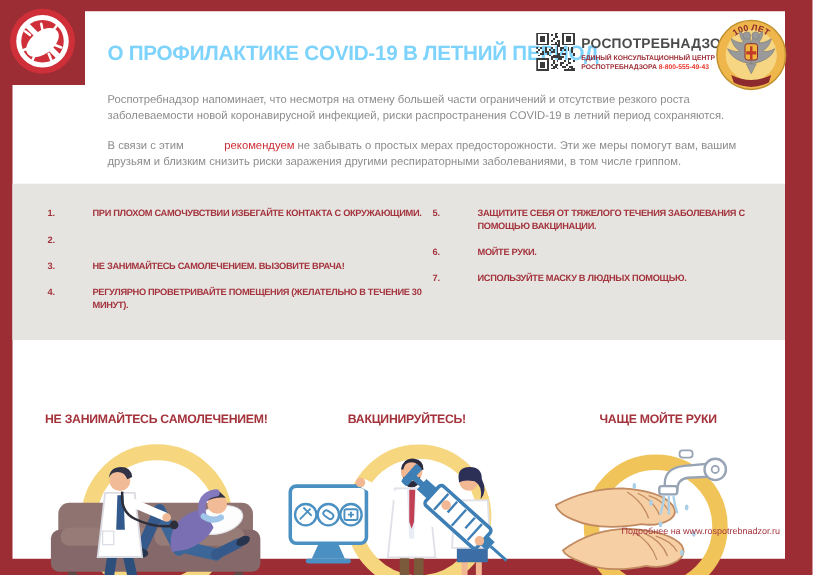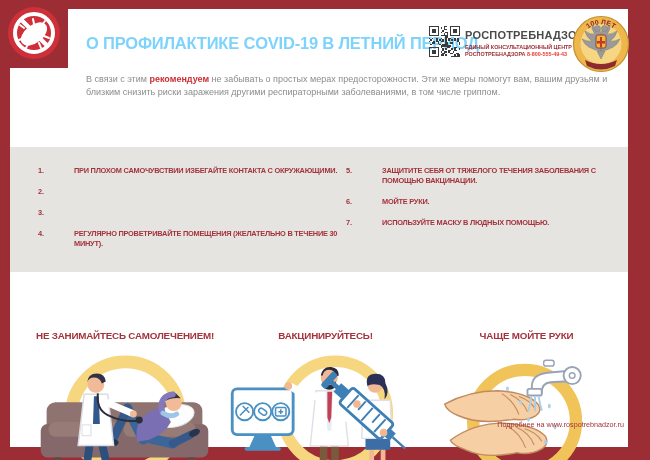--- a/index.html
+++ b/index.html
@@ -21,21 +21,21 @@
   .brand{position:absolute;left:465px;top:29px;width:110px;}
   .brand-name{font-size:11px;font-weight:bold;color:#4a4a4a;letter-spacing:0.2px;white-space:nowrap;}
   .brand-sub{margin-top:3px;font-size:5.4px;font-weight:bold;color:#9d2d35;line-height:7px;white-space:nowrap;}
   .brand-phone{color:#e8392f;}
   .emblem{position:absolute;left:572px;top:15px;width:58px;height:58px;}
   .emblem svg{width:58px;height:58px;display:block;}
   
   .intro{position:absolute;left:86px;top:73px;width:532px;}
   .intro p{margin:0;font-size:9px;line-height:13px;color:#8c8c8c;}
   .intro p + p{margin-top:11px;}
-  .hl{color:#cc2f35;font-weight:bold;}
+  .hl{color:#cc2f35;font-weight:normal;margin-left:30px;}
   
   .reco{
     position:absolute;left:10px;top:147px;width:618px;height:125px;
     background:#e5e4e1;box-sizing:border-box;padding:19px 10px 0 28px;
     display:flex;
   }
   .reco-col{box-sizing:border-box;}
   .reco-col.left{width:300px;margin-right:8px;}
   .reco-col.right{flex:1;}
   .reco-item{display:flex;margin-bottom:11px;}
@@ -241,34 +241,36 @@
       <circle cx="32.5" cy="13.5" r="3"></circle>
       <path d="M25,36 L29,44 L33,36 Z"></path>
     </g>
     <rect x="24" y="20" width="10" height="13" rx="2" fill="#f0b63e" stroke="#8d2a2e" stroke-width="0.8"></rect>
     <path d="M28,22 h2 v4 h3 v2.5 h-3 v4 h-2 v-4 h-3 v-2.5 h3 z" fill="#c0392b"></path>
     <path d="M13,45 Q29,53 45,45 L43,51 Q29,58 15,51 Z" fill="#8d2a2e"></path>
   </svg>
 </div>
 
 <div class="intro">
+  <p>Роспотребнадзор напоминает, что несмотря на отмену большей части ограничений и отсутствие резкого роста заболеваемости новой коронавирусной инфекцией, риски распространения COVID-19 в летний период сохраняются.</p>
   <p><span>В связи с этим </span><span class="hl">рекомендуем</span><span> не забывать о простых мерах предосторожности. Эти же меры помогут вам, вашим друзьям и близким снизить риски заражения другими респираторными заболеваниями, в том числе гриппом.</span></p>
 </div>
 
 <div class="reco">
   <div class="reco-col left">
     <div class="reco-item">
       <span class="reco-num">1.</span>
       <span class="reco-text">ПРИ ПЛОХОМ САМОЧУВСТВИИ ИЗБЕГАЙТЕ КОНТАКТА С ОКРУЖАЮЩИМИ.</span>
     </div>
     <div class="reco-item">
       <span class="reco-num">2.</span>
     </div>
     <div class="reco-item">
       <span class="reco-num">3.</span>
+      <span class="reco-text">НЕ ЗАНИМАЙТЕСЬ САМОЛЕЧЕНИЕМ. ВЫЗОВИТЕ ВРАЧА!</span>
     </div>
     <div class="reco-item">
       <span class="reco-num">4.</span>
       <span class="reco-text">РЕГУЛЯРНО ПРОВЕТРИВАЙТЕ ПОМЕЩЕНИЯ (ЖЕЛАТЕЛЬНО В ТЕЧЕНИЕ 30 МИНУТ).</span>
     </div>
   </div>
   <div class="reco-col right">
     <div class="reco-item">
       <span class="reco-num">5.</span>
       <span class="reco-text">ЗАЩИТИТЕ СЕБЯ ОТ ТЯЖЕЛОГО ТЕЧЕНИЯ ЗАБОЛЕВАНИЯ С ПОМОЩЬЮ ВАКЦИНАЦИИ.</span>

